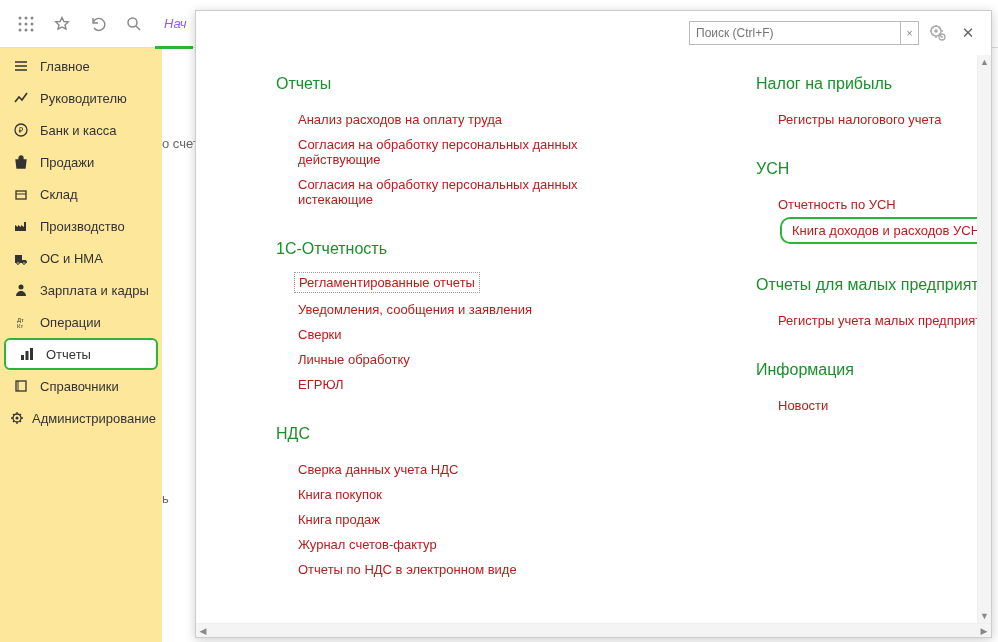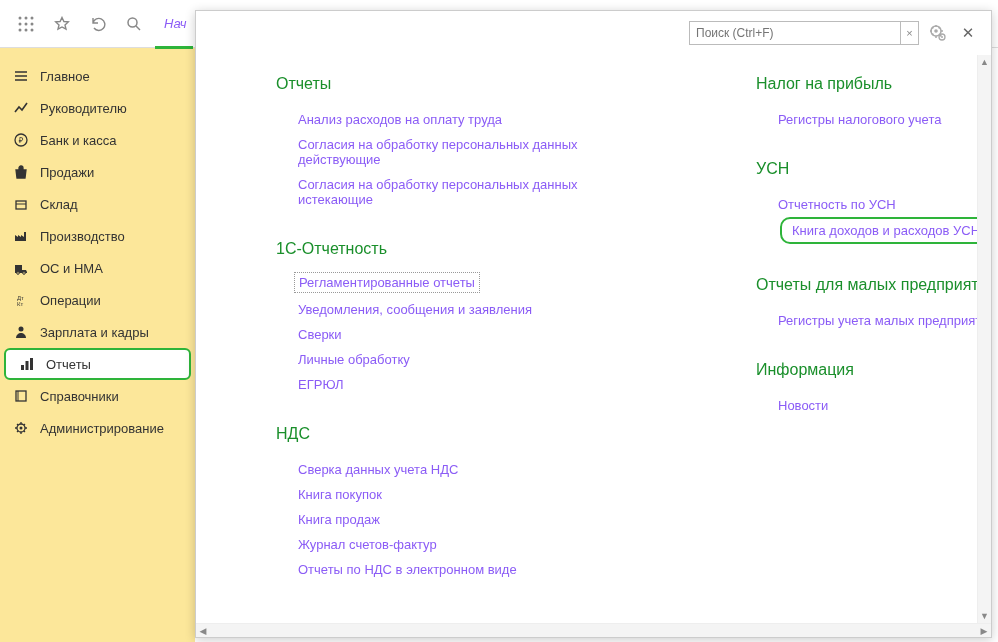--- a/index.html
+++ b/index.html
@@ -34,25 +34,25 @@
   .topbar-text {
     margin-left: 12px;
     color: #8b5cf6;
     font-style: italic;
   }
   .main-area {
     display: flex;
     height: calc(100% - 48px);
   }
   .sidebar {
-    width: 195px;
+    width: 162px;
     background: #fce79a;
     display: flex;
     flex-direction: column;
-    padding: 12px 0;
+    padding: 2px 0;
   }
   .sidebar-item {
     display: flex;
     align-items: center;
     height: 32px;
     padding: 0 10px;
     cursor: pointer;
     color: #333;
     font-size: 13px;
   }
@@ -160,21 +160,21 @@
   .col { flex: 0 0 auto; }
   .col-left { width: 380px; }
   .col-right { width: 280px; }
   .section-title {
     color: #1a8f2b;
     font-size: 16px;
     margin: 0 0 14px 0;
     cursor: pointer;
   }
   .item-link {
-    color: #8b5cf6;
+    color: #b91c1c;
     font-size: 13px;
     padding: 5px 0 5px 22px;
     cursor: pointer;
     display: block;
   }
   .item-link.boxed {
     border: 1px dotted #999;
     display: inline-block;
     padding: 2px 4px;
     margin-left: 18px;
@@ -331,34 +331,34 @@
             <path fill="#333" d="M1 4h7v5h4l1 2v1H1z"></path>
             <circle cx="4" cy="12" r="1.3" fill="#fce79a" stroke="#333"></circle>
             <circle cx="10" cy="12" r="1.3" fill="#fce79a" stroke="#333"></circle>
           </svg>
         </span>
         <span>ОС и НМА</span>
       </div>
       <div class="sidebar-item">
         <span class="sidebar-icon">
           <svg width="14" height="14" viewBox="0 0 14 14">
+            <circle cx="7" cy="4" r="2.5" fill="#333"></circle>
+            <path fill="#333" d="M2 13c0-3 2.5-5 5-5s5 2 5 5z"></path>
+          </svg>
+        </span>
+        <span>Зарплата и кадры</span>
+      </div>
+      <div class="sidebar-item">
+        <span class="sidebar-icon">
+          <svg width="14" height="14" viewBox="0 0 14 14">
             <text x="3" y="7" font-size="6" fill="#333">Дт</text>
             <text x="3" y="13" font-size="6" fill="#333">Кт</text>
           </svg>
         </span>
         <span>Операции</span>
-      </div>
-      <div class="sidebar-item">
-        <span class="sidebar-icon">
-          <svg width="14" height="14" viewBox="0 0 14 14">
-            <circle cx="7" cy="4" r="2.5" fill="#333"></circle>
-            <path fill="#333" d="M2 13c0-3 2.5-5 5-5s5 2 5 5z"></path>
-          </svg>
-        </span>
-        <span>Зарплата и кадры</span>
       </div>
       <div class="sidebar-item active">
         <span class="sidebar-icon">
           <svg width="14" height="14" viewBox="0 0 14 14">
             <rect x="1" y="8" width="3" height="5" fill="#333"></rect>
             <rect x="5.5" y="4" width="3" height="9" fill="#333"></rect>
             <rect x="10" y="1" width="3" height="12" fill="#333"></rect>
           </svg>
         </span>
         <span>Отчеты</span>

